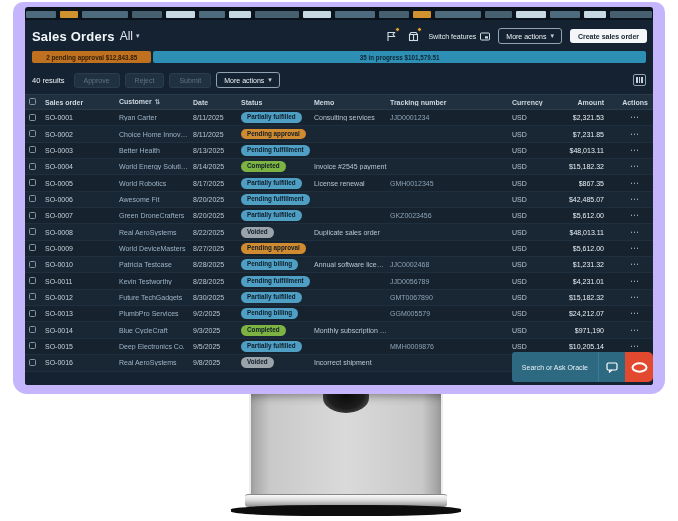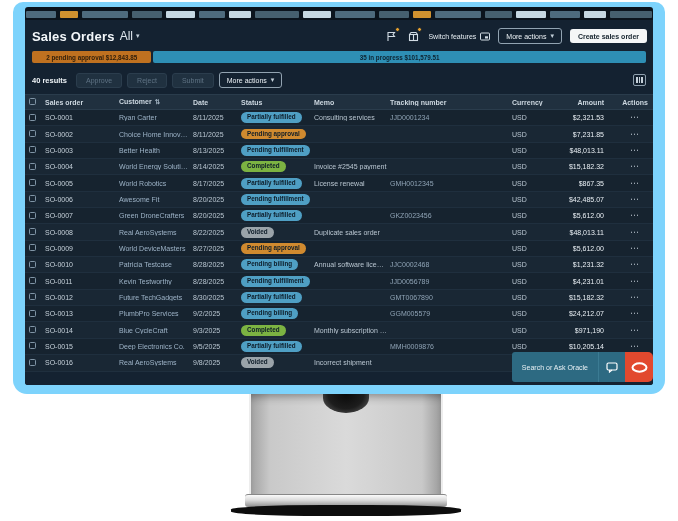--- a/index.html
+++ b/index.html
@@ -2,21 +2,21 @@
 <html><head>
 <meta charset="utf-8">
 <style>
   * { margin:0; padding:0; box-sizing:border-box; }
   html,body { background:#ffffff; }
   body { font-family:"Liberation Sans", sans-serif; }
   .stage { position:relative; width:678px; height:521px; background:#fff; overflow:hidden; }
 
   
   .monitor { position:absolute; left:13px; top:2px; width:652px; height:392px;
-             background:#7dd3fc; border-radius:10px 10px 14px 14px; padding:5px 12px 9px 12px; }
+             background:#c4b5fd; border-radius:10px 10px 14px 14px; padding:5px 12px 9px 12px; }
   .screen { position:relative; width:100%; height:100%; background:#0b141d; border-radius:3px; overflow:hidden; }
 
   .topstrip { position:absolute; top:4px; left:1px; right:1px; height:7px; display:flex; gap:4px; }
   .topstrip .seg { height:100%; border-radius:1px; }
 
   .app { position:absolute; top:13px; left:0; right:0; bottom:0; background:#142231; display:flex; flex-direction:column; }
 
   
   .apphead { display:flex; align-items:center; padding:8px 6px 2px 7px; }
   .title { font-size:13px; font-weight:700; color:#f3f7fa; letter-spacing:.2px; }
@@ -44,21 +44,21 @@
   .chip { border:1px solid #475a6c; background:#1b2b3a; border-radius:2px; padding:2.5px 6px; font-size:6.5px; color:#d5dee6; cursor:pointer; }
 
   
   .progress { display:flex; gap:2px; margin:5px 7px 2px 7px; height:12px; }
   .p-seg { display:flex; align-items:center; justify-content:center; font-size:6.3px; font-weight:700; border-radius:2px; overflow:hidden; white-space:nowrap; }
   .p-orange { color:#33200a; }
   .p-blue { color:#0d2330; }
 
   
   .toolbar { display:flex; align-items:center; gap:5px; padding:7px 7px 6px 7px; }
-  .results { font-size:7.5px; font-weight:700; color:#eef3f7; margin-right:4px; }
+  .results { font-size:7.5px; font-weight:400; color:#eef3f7; margin-right:4px; }
   .tb-btn { background:#203140; color:#5f7384; border:1px solid #2b3d4d; border-radius:3px; padding:3px 9px; font-size:7px; cursor:default; }
   .spacer { flex:1; }
   .gridicon { width:13px; height:12px; border:1px solid #8fa0ae; border-radius:2px; display:flex; align-items:center; justify-content:center; gap:1px; cursor:pointer; }
   .gridicon i { display:block; width:1.5px; height:6px; background:#c6d1da; }
 
   
   .grid { display:grid; grid-template-columns:20px 74px 74px 48px 73px 76px 122px 48px 60px 1fr; align-items:center; }
   .thead { background:#20303f; border-top:1px solid #2a3c4c; border-bottom:1px solid #2a3c4c; height:16px;
            font-size:7px; font-weight:700; color:#ccd7e0; }
   .tbody { flex:1; overflow:hidden; }

